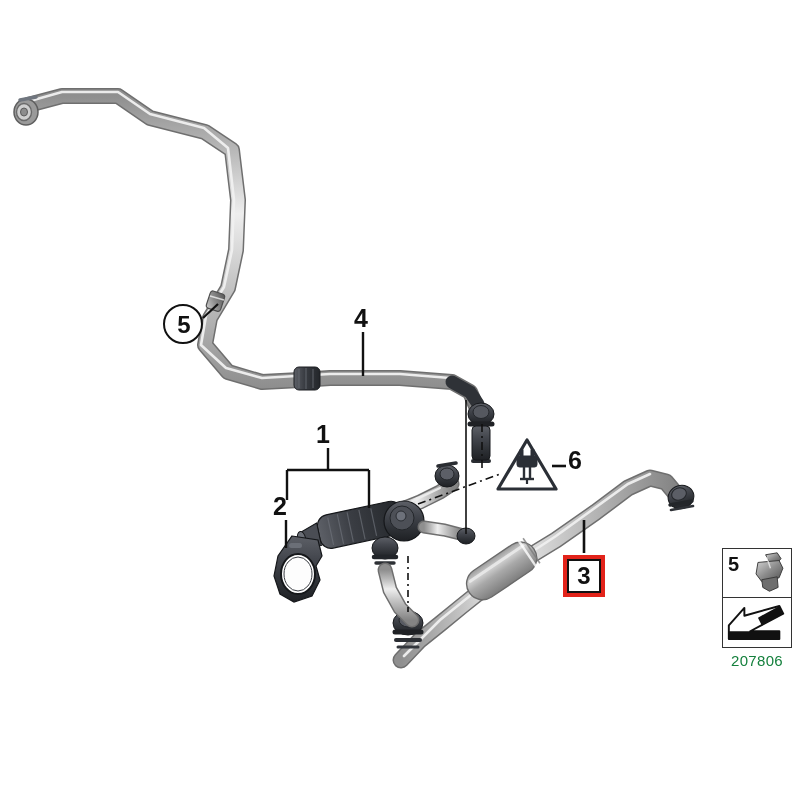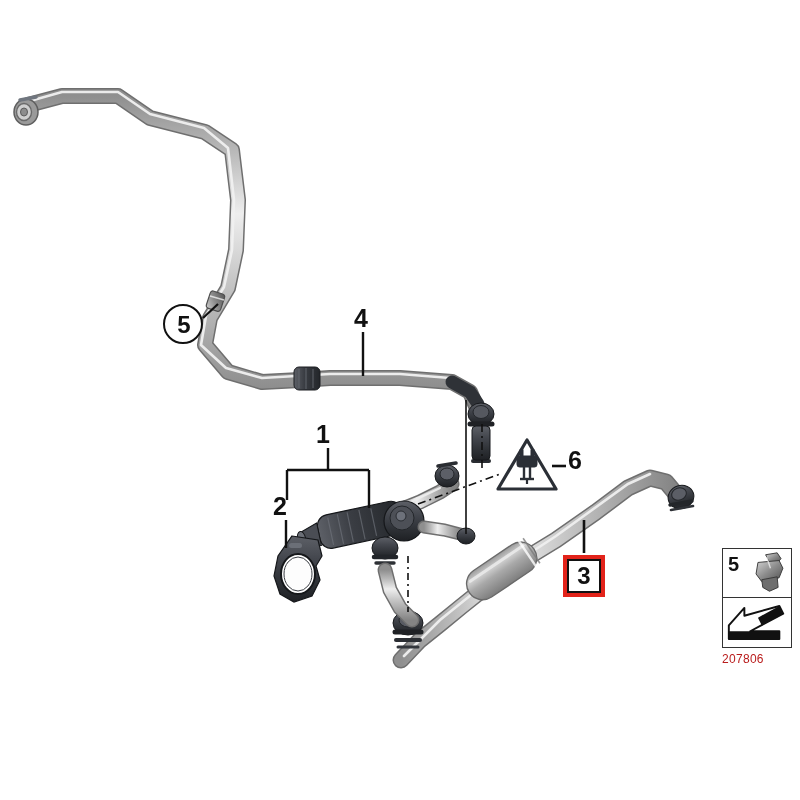--- a/index.html
+++ b/index.html
@@ -53,22 +53,22 @@
     position:absolute;left:722px;top:548px;width:70px;height:100px;
     border:1px solid #333;box-sizing:border-box;background:#fff;
   }
   #legend .cell{position:relative;width:100%;height:50%;box-sizing:border-box;}
   #legend .cell.top{border-bottom:1px solid #333;}
   #legend .num{
     position:absolute;left:5px;top:4px;font-size:20px;font-weight:bold;color:#111;
   }
   #legend svg{position:absolute;left:0;top:0;width:100%;height:100%;}
   #legend-code{
-    position:absolute;left:722px;top:652px;width:70px;text-align:left;
-    font-size:12px;color:#b91c1c;letter-spacing:0.3px;
+    position:absolute;left:722px;top:652px;width:70px;text-align:center;
+    font-size:15px;color:#15803d;letter-spacing:0.3px;
   }
 </style>
 </head>
 <body>
 
 <div id="stage">
 
   <svg id="diagram" viewBox="0 0 800 800" xmlns="http://www.w3.org/2000/svg">
     <defs>
       <linearGradient id="hoseV" x1="0" y1="0" x2="0" y2="1">

